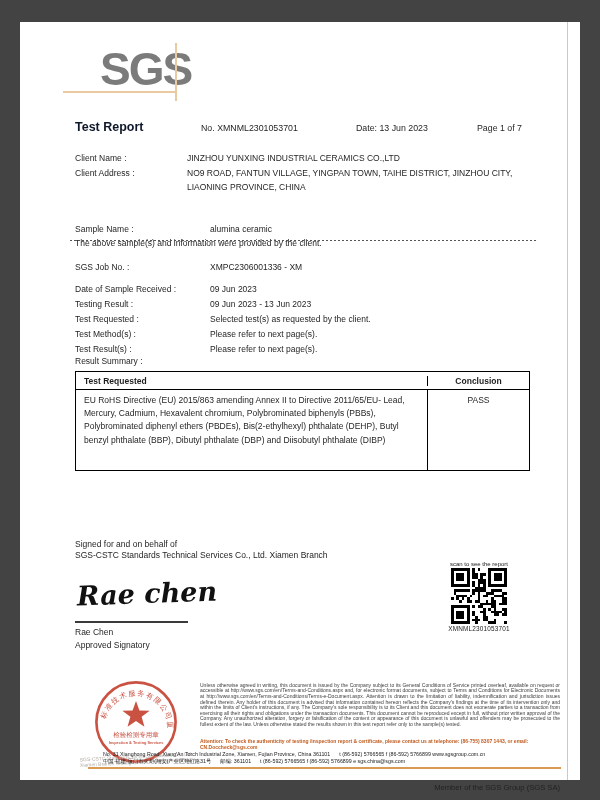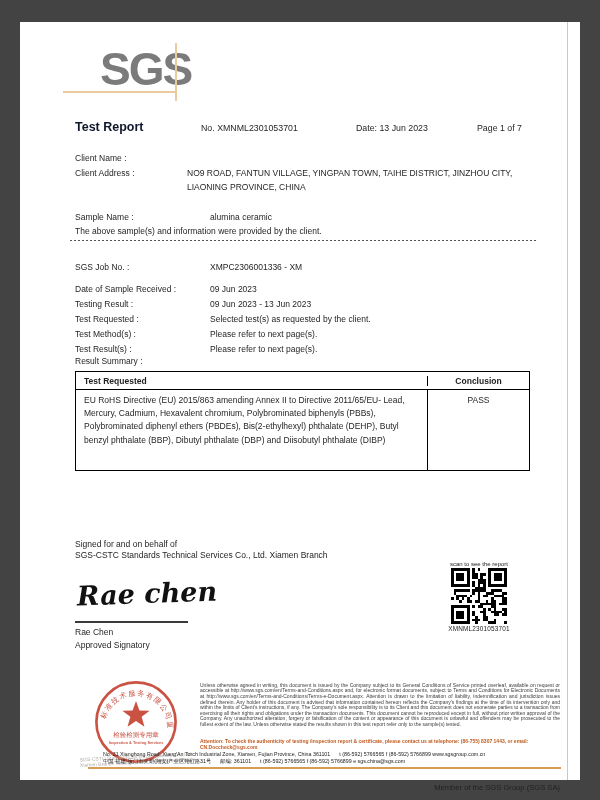--- a/index.html
+++ b/index.html
@@ -24,21 +24,21 @@
   .rh .no{position:absolute;left:126px;top:3px;font-size:8.8px;}
   .rh .date{position:absolute;left:281px;top:3px;font-size:8.8px;}
   .rh .pg{position:absolute;left:402px;top:3px;font-size:8.8px;}
   
   .client{position:absolute;left:55px;top:129px;width:470px;font-size:8.5px;line-height:14.5px;}
   .client .row{display:flex;gap:44px;}
   .client .lbl{width:68px;flex:0 0 68px;}
   .client .val{width:392px;}
   
   .sample{position:absolute;left:55px;top:188px;width:470px;font-size:8.5px;line-height:14px;}
-  .sample .lbl{display:inline-block;width:135px;}
+  .sample .lbl{display:inline-block;width:135px;margin-top:12px;}
   .dotline{position:absolute;left:50px;top:218px;width:466px;height:1px;
     background:repeating-linear-gradient(90deg,#555 0 2px,transparent 2px 4px);}
   
   .inforows{position:absolute;left:55px;top:240px;width:470px;font-size:8.5px;}
   .inforows .row{display:flex;margin-bottom:4px;line-height:11px;}
   .inforows .row.gap{margin-bottom:11px;}
   .inforows .lbl{width:135px;flex:0 0 135px;}
   .summary-label{position:absolute;left:55px;top:334px;font-size:8.5px;}
   
   .rtable{position:absolute;left:55px;top:349px;width:455px;height:100px;border:1.4px solid #000;box-sizing:border-box;font-size:8.5px;}
@@ -87,20 +87,21 @@
   <div class="rh">
     <span class="title">Test Report</span>
     <span class="no">No. XMNML2301053701</span>
     <span class="date">Date: 13 Jun 2023</span>
     <span class="pg">Page 1 of 7</span>
   </div>
 
   <div class="client">
     <div class="row">
       <span class="lbl">Client Name :</span>
+      <span class="val">JINZHOU YUNXING INDUSTRIAL CERAMICS CO.,LTD</span>
     </div>
     <div class="row">
       <span class="lbl">Client Address :</span>
       <span class="val">NO9 ROAD, FANTUN VILLAGE, YINGPAN TOWN, TAIHE DISTRICT, JINZHOU CITY, LIAONING PROVINCE, CHINA</span>
     </div>
   </div>
 
   <div class="sample">
     <div>
       <span class="lbl">Sample Name :</span><span>alumina ceramic</span>

